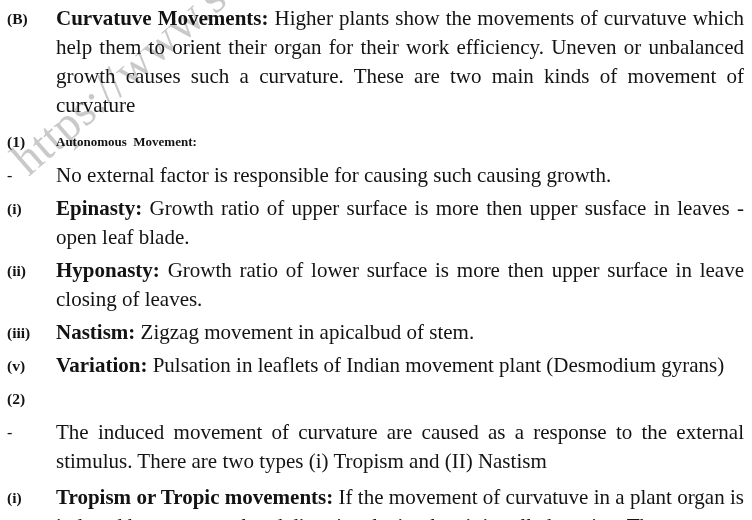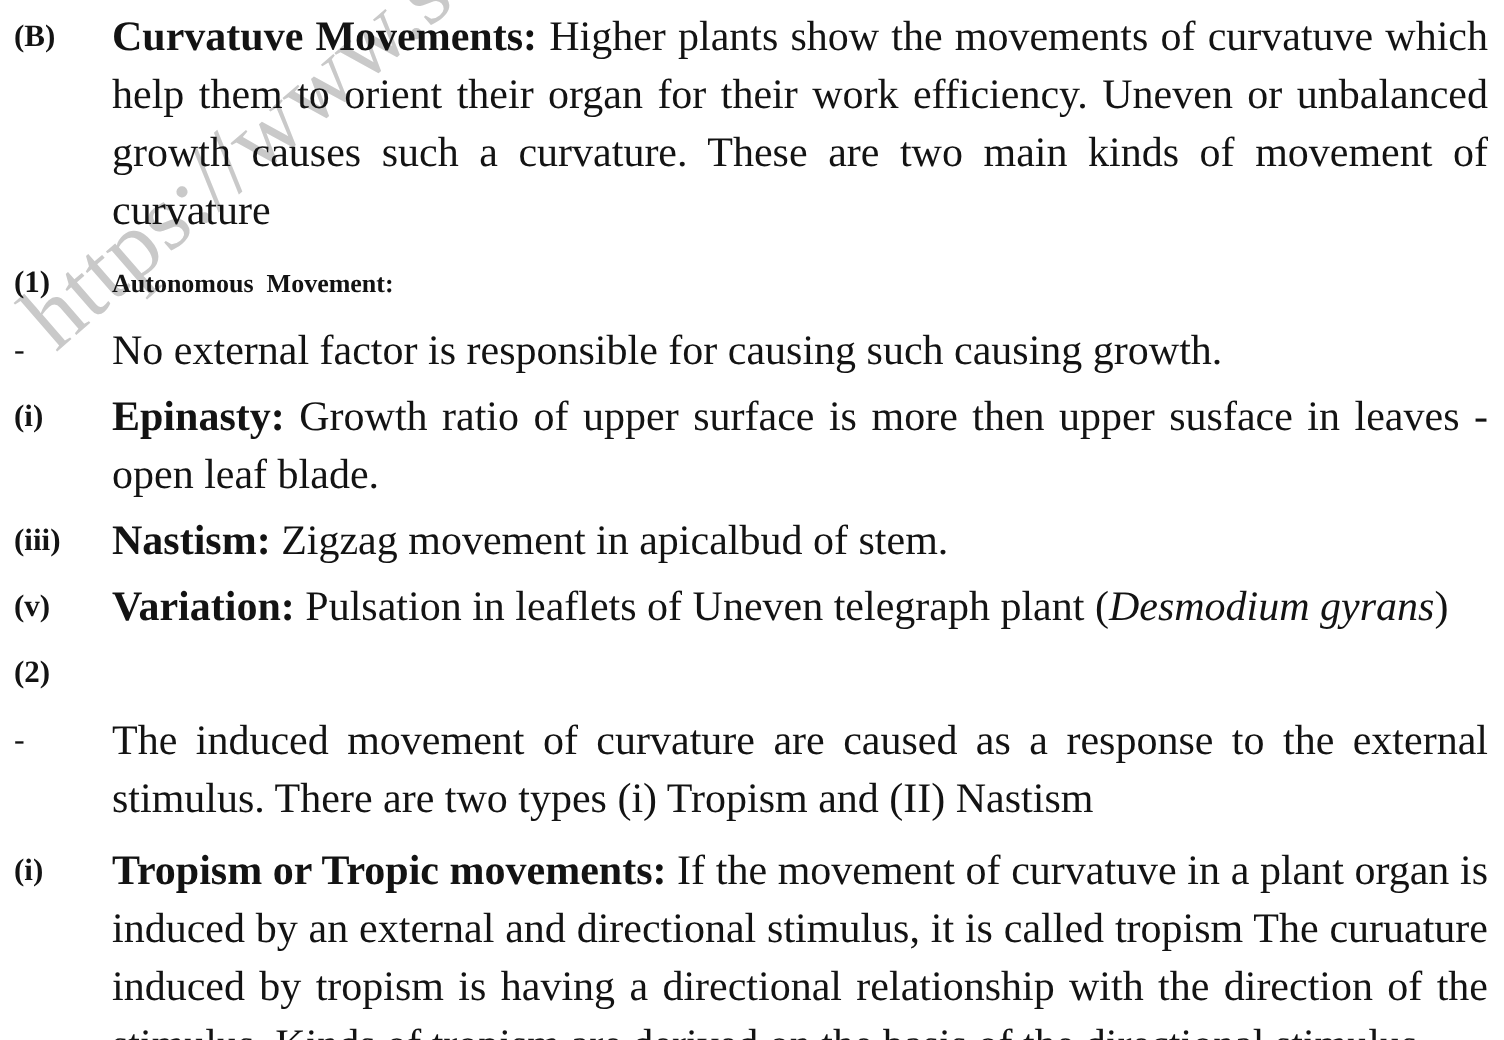--- a/index.html
+++ b/index.html
@@ -82,21 +82,20 @@
   }
 
   .heading {
     font-weight: bold;
     font-size: 13px;
     line-height: 29px;
     white-space: pre;
   }
 
   .sci {
-    font-style: italic;
   }
 
   
   .row.tight { margin-bottom: 4px; }
   .row.heading-row { margin-bottom: 5px; }
 </style>
 </head>
 <body>
 
 <div class="page">
@@ -118,30 +117,34 @@
     <div class="row tight">
       <div class="label dash">-</div>
       <div class="body"><span>No external factor is responsible for causing such causing growth.</span></div>
     </div>
 
     <div class="row tight">
       <div class="label">(i)</div>
       <div class="body"><span class="term">Epinasty:</span><span> Growth ratio of upper surface is more then upper susface in leaves -open leaf blade.</span></div>
     </div>
 
+    <div class="row tight">
+      <div class="label">(ii)</div>
+      <div class="body"><span class="term">Hyponasty:</span><span> Growth ratio of lower surface is more then upper surface in leave closing of leaves.</span></div>
+    </div>
 
     <div class="row tight">
       <div class="label">(iii)</div>
       <div class="body"><span class="term">Nastism:</span><span class="lastline"> Zigzag movement in apicalbud of stem.</span></div>
     </div>
 
 
     <div class="row tight">
       <div class="label">(v)</div>
-      <div class="body"><span class="term">Variation:</span><span> Pulsation in leaflets of Uneven telegraph plant (</span><span class="sci">Desmodium gyrans</span><span>)</span></div>
+      <div class="body"><span class="term">Variation:</span><span> Pulsation in leaflets of Indian movement plant (</span><span class="sci">Desmodium gyrans</span><span>)</span></div>
     </div>
 
     <div class="row heading-row">
       <div class="label">(2)</div>
     </div>
 
     <div class="row">
       <div class="label dash">-</div>
       <div class="body"><span>The induced movement of curvature are caused as a response to the external stimulus. There are two types (i) Tropism and (II) Nastism</span></div>
     </div>

